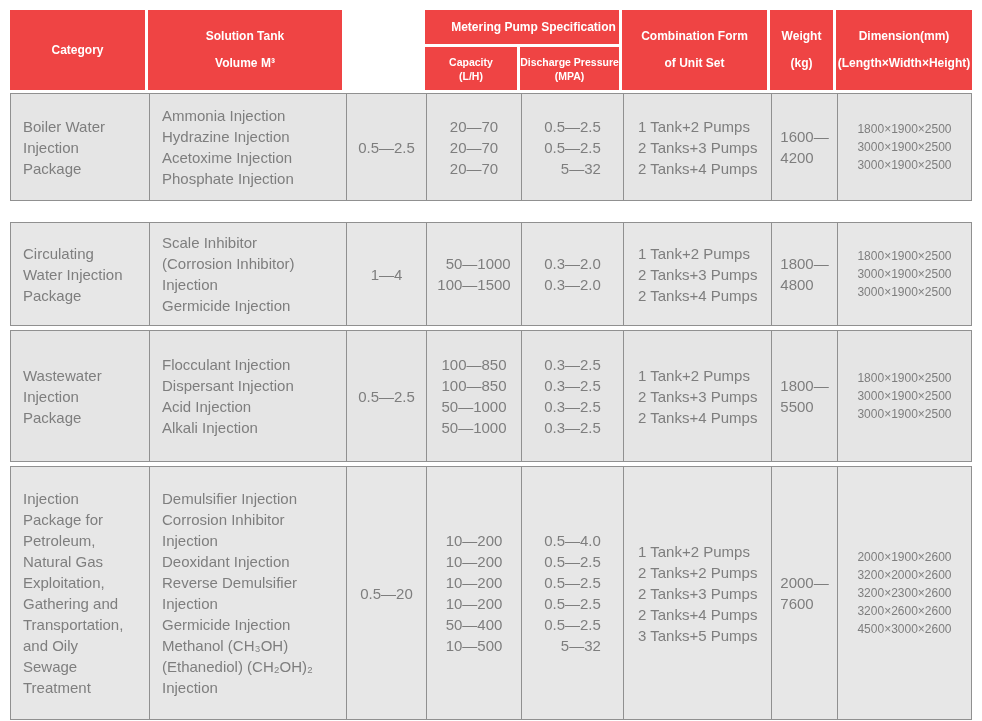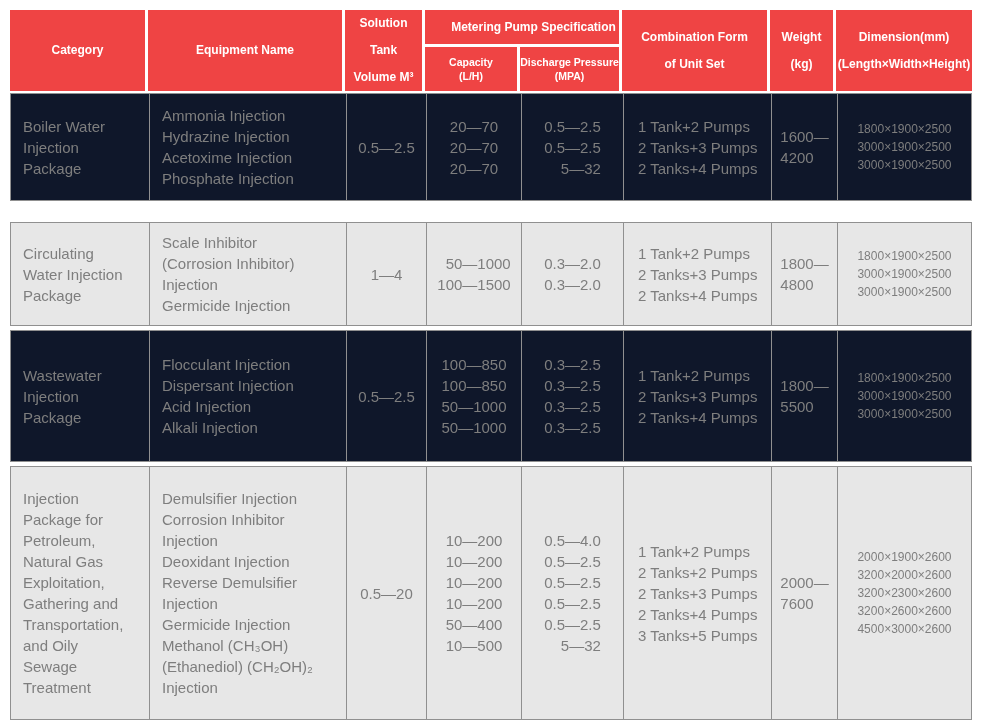--- a/index.html
+++ b/index.html
@@ -34,21 +34,21 @@
   .hgroup { grid-column: 4 / 6; display: flex; flex-direction: column; border-right: 3px solid #ffffff; }
   .hgroup-top { height: 37px; border-bottom: 3px solid #ffffff; font-size: 12px; padding-left: 23px; }
   .hgroup-sub { flex: 1; display: grid; grid-template-columns: 95px 1fr; }
   .hsub { font-size: 10.5px; line-height: 14px; }
   .hsub.first { border-right: 3px solid #ffffff; }
   .hcell.small { font-size: 12px; }
 
   
   .trow {
     border: 1px solid #909090;
-    background: #0f172a;
+    background: #e5e5e5;
     margin-top: 4px;
   }
   .trow:nth-of-type(2) { margin-top: 3px; } 
   .trow.shaded { background: #e7e7e7; }
   .trow:nth-of-type(2) { min-height: 108px; }
   .trow:nth-of-type(3) { min-height: 104px; margin-top: 21px; }
   .trow:nth-of-type(4) { min-height: 132px; }
   .trow:nth-of-type(5) { min-height: 254px; }
 
   .cell {
@@ -69,21 +69,20 @@
   .c-dim { justify-content: center; font-size: 12px; line-height: 18px; }
   .c-dim span { display: inline-block; text-align: left; }
 </style>
 </head>
 <body>
 
 <div class="table-wrap">
 
   <div class="thead grid-cols">
     <div class="hcell"><span>Category</span></div>
-    <div class="hcell"><span>Equipment Name</span></div>
     <div class="hcell"><span>Solution Tank
 Volume M³</span></div>
     <div class="hgroup">
       <div class="hgroup-top"><span>Metering Pump Specification</span></div>
       <div class="hgroup-sub">
         <div class="hsub first"><span>Capacity
 (L/H)</span></div>
         <div class="hsub"><span>Discharge Pressure
 (MPA)</span></div>
       </div>

